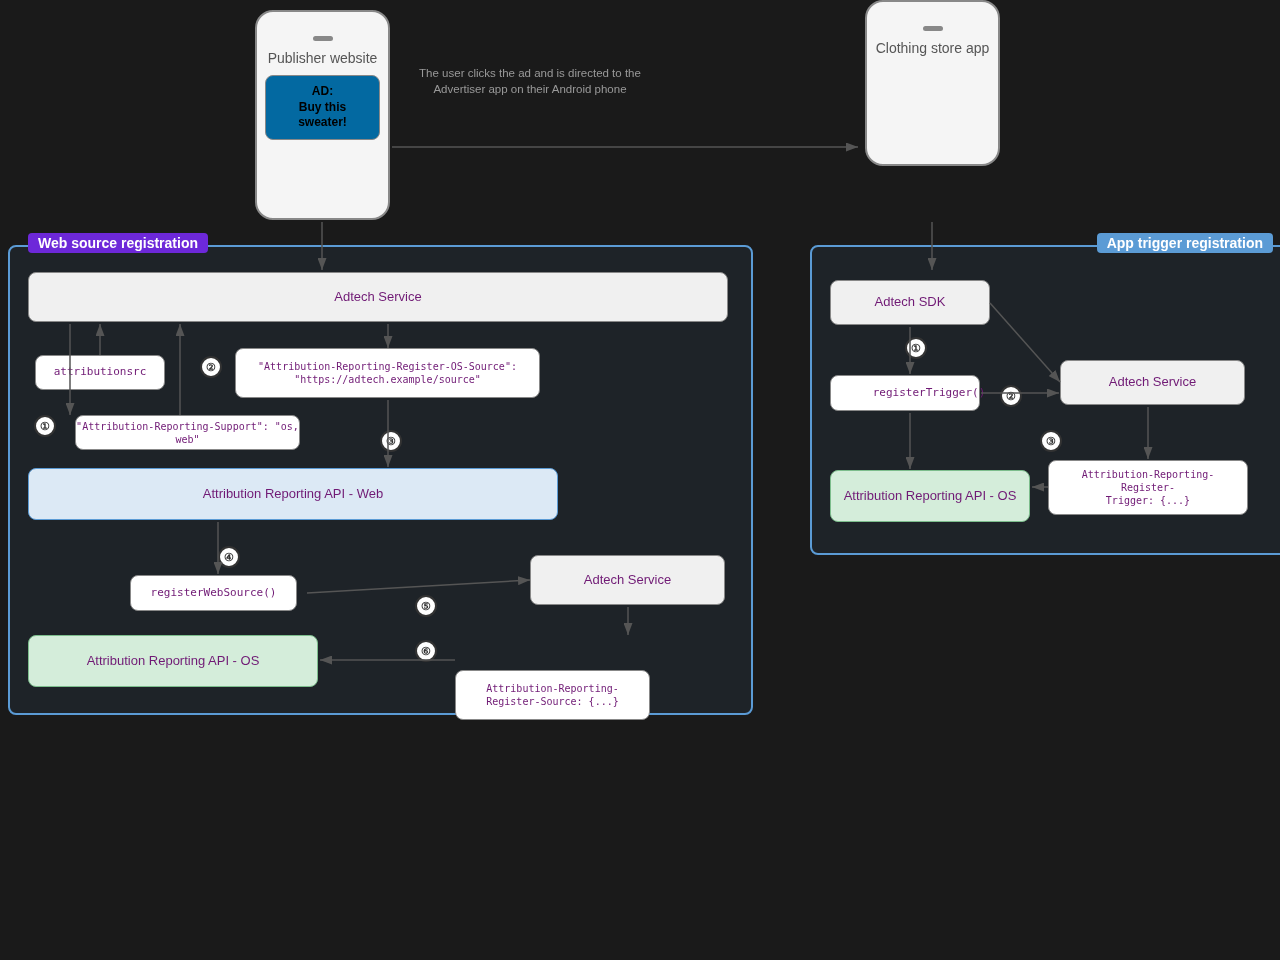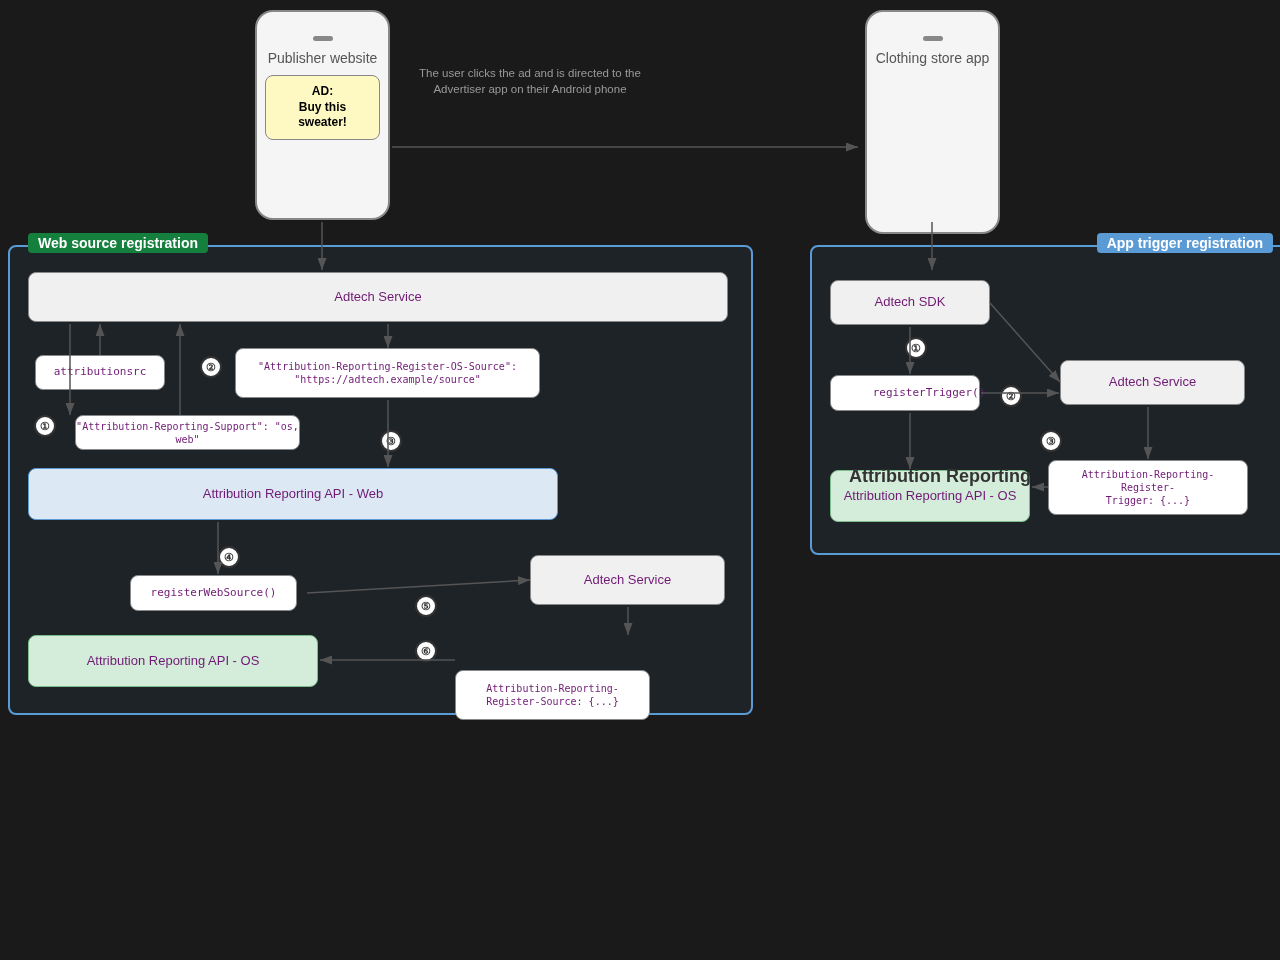--- a/index.html
+++ b/index.html
@@ -41,21 +41,21 @@
     .phone-title {
       font-size: 14px;
       color: #555;
       text-align: center;
       font-weight: normal;
       line-height: 1.3;
     }
     .phone-button {
       border: 1.5px solid #888;
       border-radius: 8px;
-      background: #fef9c3;
+      background: #0369a1;
       padding: 8px 12px;
       text-align: center;
       font-size: 12px;
       font-weight: bold;
       line-height: 1.3;
       margin-top: 8px;
     }
     .phone-button.green {
       background: #d4edda;
     }
@@ -64,23 +64,23 @@
     .publisher-phone {
       left: 255px;
       top: 10px;
       width: 135px;
       height: 210px;
     }
 
     
     .clothing-phone {
       left: 865px;
-      top: 10px;
+      top: 0;
       width: 135px;
-      height: 224px;
+      height: 166px;
     }
     .clothing-phone .phone-title {
       color: #555;
     }
 
     
     .center-annotation {
       position: absolute;
       top: 65px;
       left: 400px;
@@ -108,21 +108,21 @@
       width: 745px;
       height: 470px;
       border: 2px solid #5b9bd5;
       border-radius: 8px;
       background: rgba(91, 155, 213, 0.08);
     }
     .web-source-box-label {
       position: absolute;
       left: 18px;
       top: -14px;
-      background: #15803d;
+      background: #6d28d9;
       color: white;
       font-size: 14px;
       font-weight: bold;
       padding: 2px 10px;
       border-radius: 4px;
     }
 
     
     .app-trigger-box {
       position: absolute;
@@ -323,21 +323,20 @@
   </div>
 
   <div class="circle-num" style="left:1000px;top:385px;">
     <span>②</span>
   </div>
 
   <div class="circle-num" style="left:1040px;top:430px;">
     <span>③</span>
   </div>
 
-  <div class="attr-reporting-label">Attribution Reporting</div>
 
   <svg class="arrows-svg">
     <defs>
       <marker id="arrowhead" markerWidth="8" markerHeight="6" refX="8" refY="3" orient="auto">
         <polygon points="0 0, 8 3, 0 6" fill="#555"></polygon>
       </marker>
       <marker id="arrowhead-dark" markerWidth="8" markerHeight="6" refX="8" refY="3" orient="auto">
         <polygon points="0 0, 8 3, 0 6" fill="#333"></polygon>
       </marker>
     </defs>

